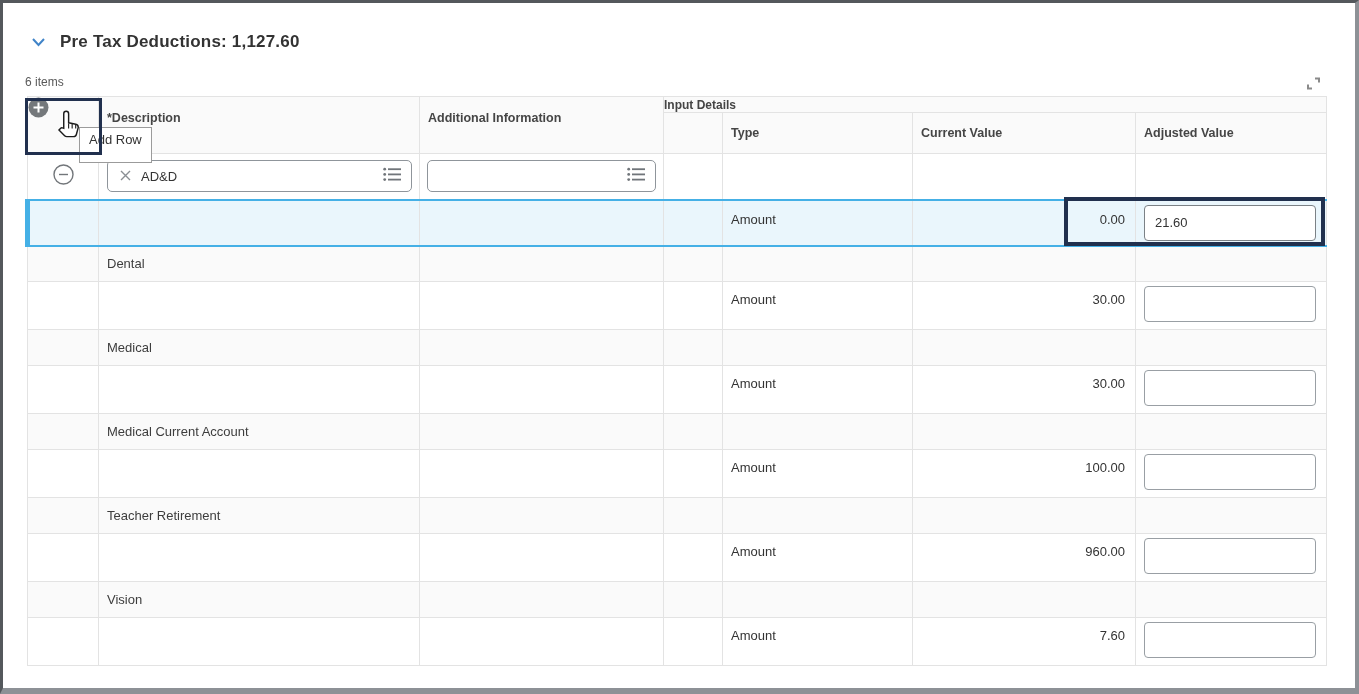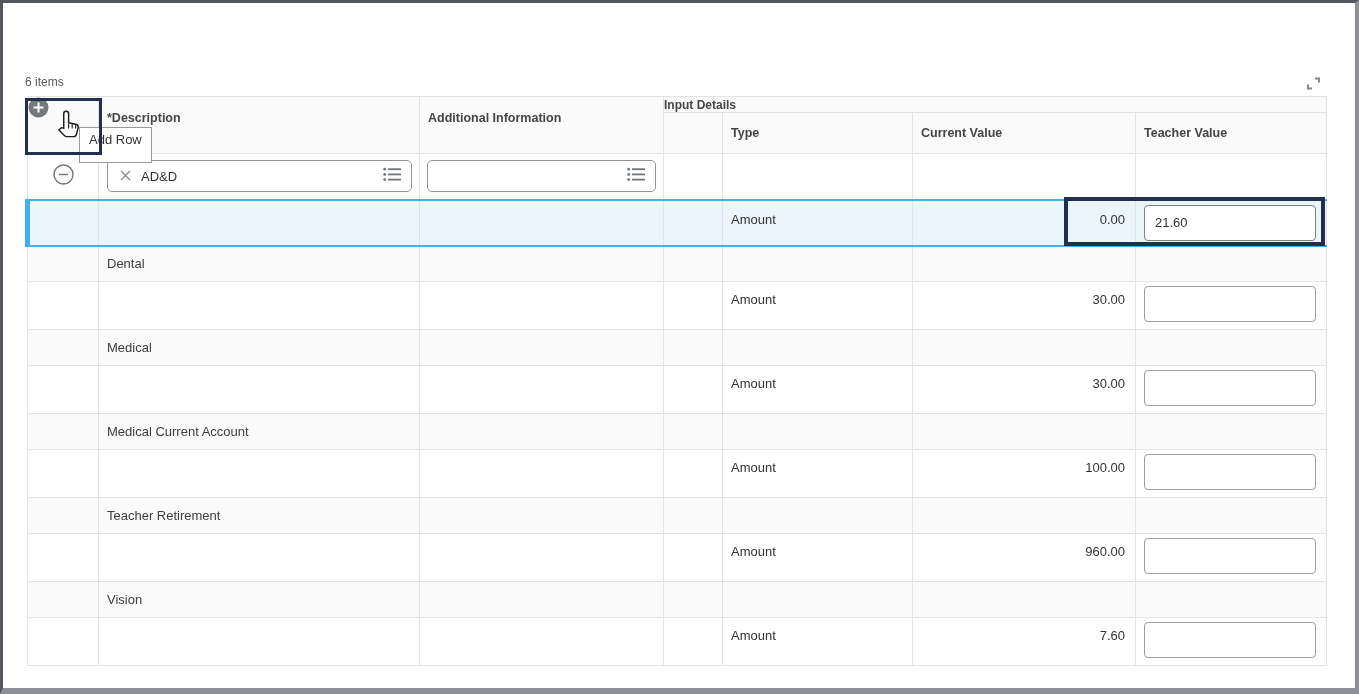--- a/index.html
+++ b/index.html
@@ -68,20 +68,28 @@
     border:3px solid #21304e; z-index:7; pointer-events:none; }
   .cursor { position:absolute; left:53px; top:107px; z-index:8; pointer-events:none; }
 
   .icon-btn-circle { cursor:pointer; background:none; border:none; padding:0; line-height:0; }
 </style>
 </head>
 <body>
 
 <div class="viewport">
 
+  <div class="section-header">
+    <button class="chevron-btn" aria-label="collapse">
+      <svg width="15" height="12" viewBox="0 0 15 12">
+          <polyline points="2,3 7.5,9 13,3" fill="none" stroke="#4084c8" stroke-width="2"></polyline>
+        </svg>
+    </button>
+    <h2 class="section-title">Pre Tax Deductions: 1,127.60</h2>
+  </div>
 
   <div class="items-count">6 items</div>
 
   <button class="expand-btn" aria-label="expand grid">
     <svg width="17" height="17" viewBox="0 0 17 17" fill="none" stroke="#8a8a8a" stroke-width="2">
       <path d="M10 3.5 H14 V7.5"></path>
         <path d="M7 13.5 H3 V9.5"></path>
     </svg>
   </button>
 
@@ -106,21 +114,21 @@
           </button>
         </th>
         <th rowspan="2" class="span-head">*Description</th>
         <th rowspan="2" class="span-head">Additional Information</th>
         <th colspan="4" class="group-head">Input Details</th>
       </tr>
       <tr class="cols-row">
         <th></th>
         <th>Type</th>
         <th class="current-head">Current Value</th>
-        <th>Teacher Value</th>
+        <th>Adjusted Value</th>
       </tr>
     </thead>
     <tbody>
 
       <tr class="combo-row">
         <td class="btn-cell">
           <button class="icon-btn-circle" aria-label="remove row">
             <svg width="21" height="21" viewBox="0 0 21 21">
               <circle cx="10.5" cy="10.5" r="9.5" fill="#ffffff" stroke="#72767a" stroke-width="1.4"></circle>
               <path d="M6 10.5h9" stroke="#72767a" stroke-width="1.4"></path>

